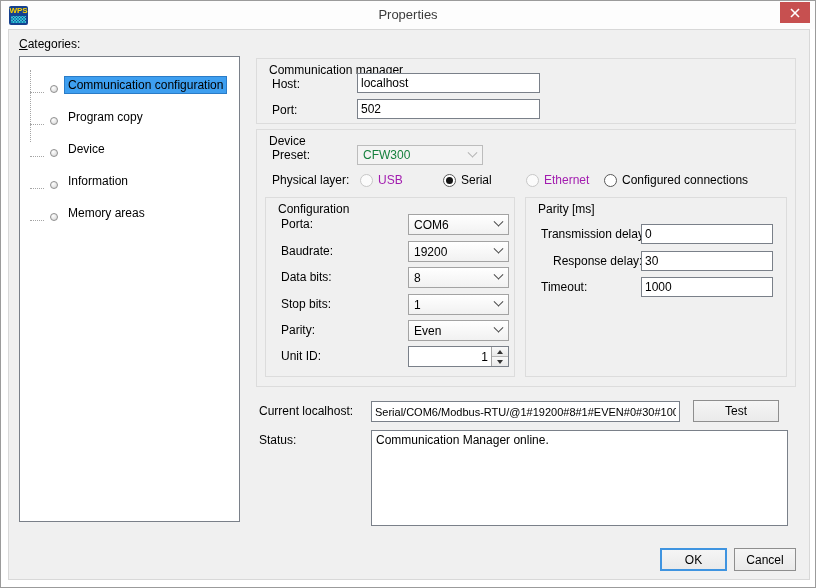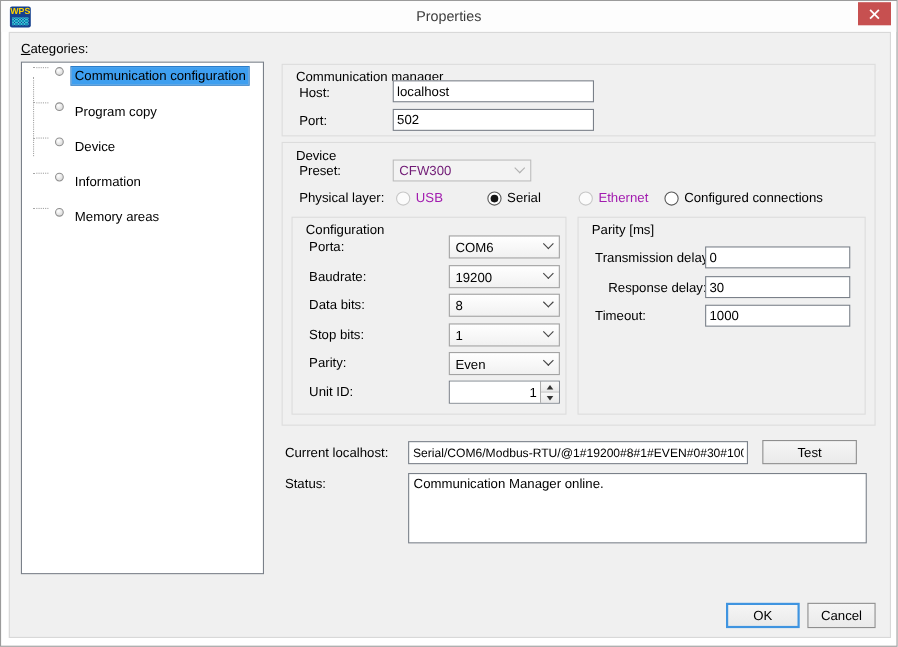--- a/index.html
+++ b/index.html
@@ -27,21 +27,21 @@
   
   .content-panel { position:absolute; left:7px; top:28px; width:802px; height:551px;
                    background:#f0f0f0; border:1px solid #d8d8d8; }
 
   
   .categories-label { position:absolute; left:18px; top:36px; }
   .categories-label u { text-decoration:underline; }
   .tree { position:absolute; left:18px; top:55px; width:221px; height:466px; background:#fff;
           border:1px solid #7a8089; padding-top:4px; }
   .tree-vline { position:absolute; left:10px; top:13px; height:72px; border-left:1px dotted #a5a5a5; }
-  .tree-row { position:relative; height:32px; display:flex; align-items:flex-start; cursor:default; }
+  .tree-row { position:relative; height:32px; display:flex; align-items:flex-end; cursor:default; }
   .tree-connector { width:14px; height:0; border-top:1px dotted #a5a5a5; margin-left:10px; margin-right:6px; }
   .tree-bullet { width:8px; height:8px; border:1px solid #8f8f8f; border-radius:50%;
                  background:radial-gradient(circle at 35% 30%, #ffffff, #d2d2d2); margin-right:7px; flex:none; }
   .tree-label { padding:1px 3px; white-space:nowrap; }
   .tree-label[data-state="selected"] { background:#3e9ff0; outline:1px solid #2b7cc7; color:#000; }
 
   
   .group { position:absolute; border:1px solid #dcdcdc; }
   .group-title { position:absolute; top:-8px; left:8px; background:#f0f0f0; padding:0 4px; line-height:14px;margin-top:12px; }
 
@@ -50,21 +50,21 @@
              font-size:12px; padding:0 3px; outline:none; }
 
   
   .combo { position:absolute; background:linear-gradient(#ffffff,#f1f1f1); border:1px solid #a3a3a3;
            display:flex; align-items:center; justify-content:space-between; padding-left:5px; cursor:default; }
   .combo-value { white-space:nowrap; }
   .combo-arrow { width:20px; height:100%; display:flex; align-items:center; justify-content:center; }
   .chev { display:block; width:7px; height:7px; border-right:1.5px solid #454545;
           border-bottom:1.5px solid #454545; transform:rotate(45deg) translate(-2px,-2px); }
   .combo[data-state="disabled"] { background:#f3f3f3; border-color:#bcbcbc; }
-  .combo[data-state="disabled"] .combo-value { color:#701a75; }
+  .combo[data-state="disabled"] .combo-value { color:#15803d; }
   .combo[data-state="disabled"] .chev { border-color:#b2b2b2; }
 
   
   .radio { position:absolute; display:flex; align-items:center; gap:5px; height:14px; cursor:default; }
   .radio-circle { width:13px; height:13px; border-radius:50%; background:#fff; border:1px solid #595959;
                   position:relative; flex:none; }
   .radio[data-state="selected"] .radio-circle::after { content:""; position:absolute; inset:2px;
                   background:#141414; border-radius:50%; }
   .radio[data-state="disabled"] .radio-circle { border-color:#c7c7c7; background:#fbfbfb; }
   .radio[data-state="disabled"] .radio-label { color:#a21caf; }
@@ -250,18 +250,18 @@
       <span class="fld-label" style="left:15px;top:79px;height:20px;line-height:20px;">Timeout:</span>
       <input class="textbox" style="left: 115px; top: 79px; width: 132px; height: 20px;" value="1000">
     </div>
   </div>
 
   <span class="fld-label" style="left:258px;top:400px;height:21px;line-height:21px;">Current localhost:</span>
   <input class="textbox" style="left: 370px; top: 400px; width: 309px; height: 21px; font-size: 11px;" value="Serial/COM6/Modbus-RTU/@1#19200#8#1#EVEN#0#30#1000">
   <button class="btn" style="left:692px;top:399px;width:86px;height:22px;">Test</button>
 
   <span class="fld-label" style="left:258px;top:431px;height:16px;line-height:16px;">Status:</span>
-  <div class="status-box" style="left:370px;top:429px;width:417px;height:64px;">Communication Manager online.</div>
+  <div class="status-box" style="left:370px;top:429px;width:417px;height:96px;">Communication Manager online.</div>
 
   <button class="btn default" style="left:659px;top:547px;width:67px;height:23px;">OK</button>
   <button class="btn" style="left:733px;top:547px;width:62px;height:23px;">Cancel</button>
 
 </div>
 
 </body></html>

